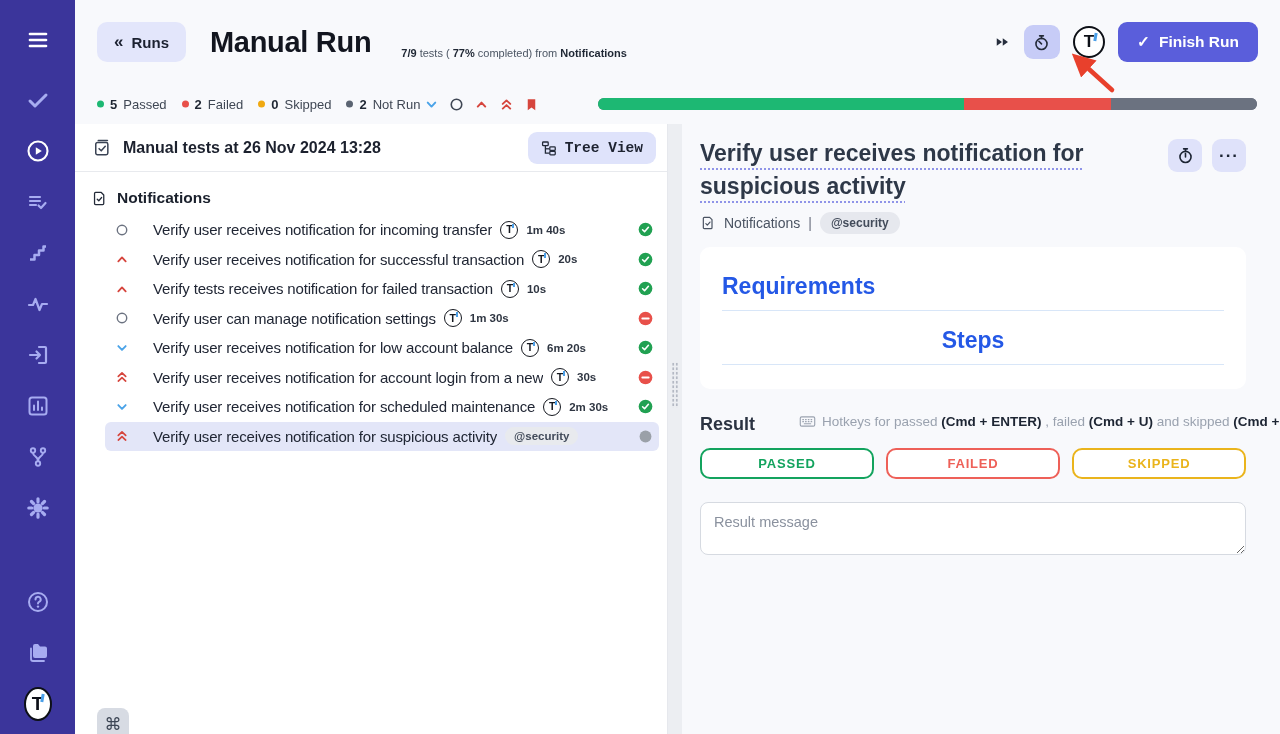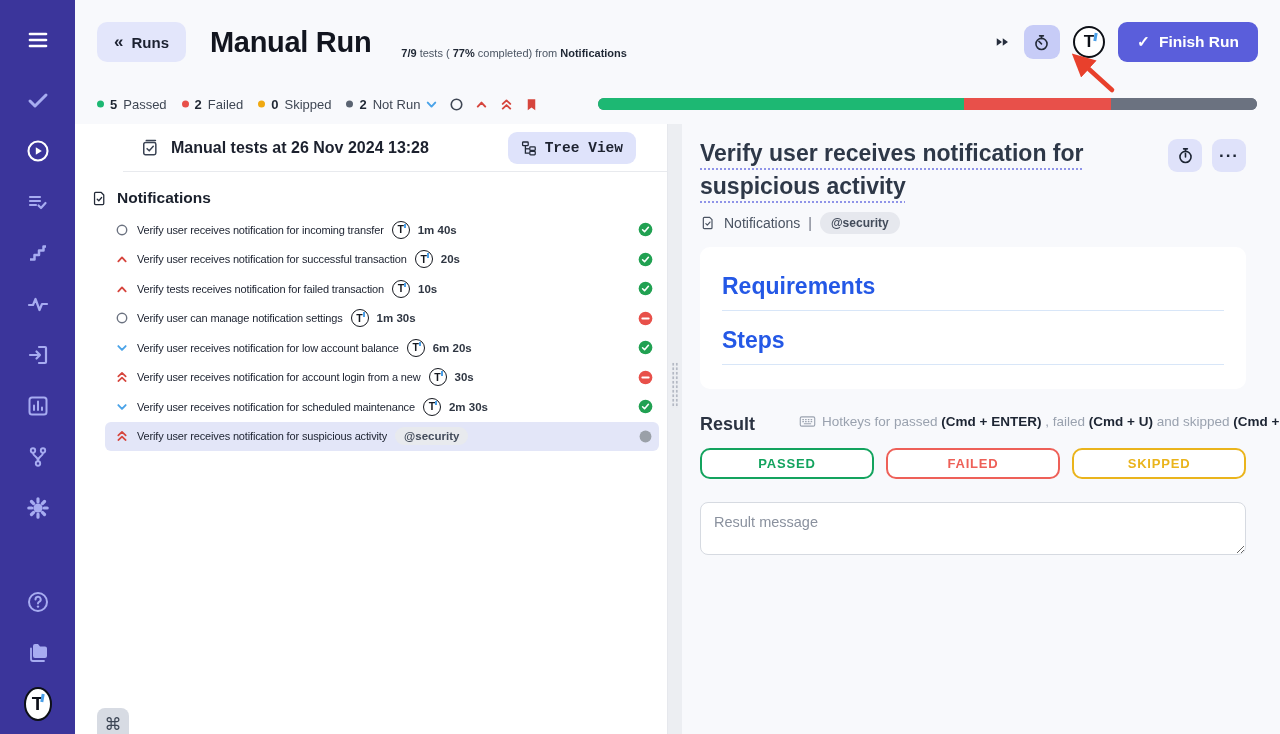--- a/index.html
+++ b/index.html
@@ -46,36 +46,36 @@
   .filters { position:absolute; left:348px; top:50%; transform:translateY(-50%); display:flex; align-items:center; gap:9px; }
   .filter-ic { width:16px; height:16px; display:flex; align-items:center; justify-content:center; cursor:pointer; }
   .filter-ic svg { width:15px; height:15px; }
   .progress { position:absolute; left:523px; right:23px; top:50%; transform:translateY(-50%); height:12px; border-radius:7px; overflow:hidden; display:flex; background:#6b7280; }
   .progress div { height:100%; }
 
   
   .content { flex:1; display:flex; min-height:0; }
 
   .left-panel { width:593px; background:#fff; display:flex; flex-direction:column; flex-shrink:0; border-right:1px solid #e6e8ed; position:relative; }
-  .panel-header { height:48px; display:flex; align-items:center; gap:11px; padding:0 31px 0 17px; border-bottom:1px solid #e8eaee; flex-shrink:0;margin-left:48px; }
+  .panel-header { height:48px; display:flex; align-items:center; gap:11px; padding:0 11px 0 17px; border-bottom:1px solid #e8eaee; flex-shrink:0; }
   .panel-header svg.clip { width:20px; height:20px; }
   .run-title { font-size:16px; font-weight:600; color:#1c212e; }
   .tree-btn { margin-left:auto; display:flex; align-items:center; gap:8px; background:#dfe3fb; border:none; border-radius:9px; padding:8px 13px; font-family:Liberation Mono, monospace; font-size:14.5px; font-weight:600; color:#1d2230; cursor:pointer; }
   .tree-btn svg { width:16px; height:16px; }
 
   .tree { flex:1; padding-top:13px; overflow:hidden; }
   .folder-row { display:flex; align-items:center; gap:9px; padding:4px 16px 8px; cursor:pointer; }
   .folder-row svg { width:17px; height:17px; }
   .folder-label { font-size:15.5px; font-weight:600; color:#1a202c; }
 
   .test-row { height:29.5px; display:flex; align-items:center; gap:8px; margin:0 8px 0 30px; padding:0 6px 0 10px; border-radius:6px; cursor:pointer; }
   .test-row.selected { background:#e3e6f8; }
   .pri { width:14px; height:14px; flex-shrink:0; display:flex; align-items:center; justify-content:center; }
   .pri svg { width:14px; height:14px; }
-  .row-title { font-size:11px; font-weight:500; color:#202634; letter-spacing:-0.15px; white-space:nowrap; overflow:hidden; min-width:0; flex-shrink:1; }
+  .row-title { font-size:15px; font-weight:500; color:#202634; letter-spacing:-0.15px; white-space:nowrap; overflow:hidden; min-width:0; flex-shrink:1;margin-left:16px; }
   .t-chip { position:relative; width:18px; height:18px; border-radius:50%; border:1.6px solid #15181f; background:#fff; display:flex; align-items:center; justify-content:center; flex-shrink:0; }
   .t-chip .t-letter { font-size:10.5px; font-weight:900; color:#15181f; line-height:1; margin-top:-1px; }
   .t-chip .t-accent { position:absolute; top:2px; right:3px; width:2px; height:4.5px; background:#4a9fe8; }
   .row-dur { font-size:11.5px; font-weight:700; color:#2f3642; white-space:nowrap; flex-shrink:0; }
   .row-badge { background:#e8eaee; border-radius:11px; padding:3px 9px; font-size:11.5px; font-weight:700; color:#434c5b; white-space:nowrap; flex-shrink:0; }
   .row-status { margin-left:auto; width:15px; height:15px; flex-shrink:0; }
   .row-status svg { width:15px; height:15px; display:block; }
 
   .hotkey-btn { position:absolute; left:22px; bottom:-7px; width:32px; height:33px; background:#d7dbe3; border:none; border-radius:8px; font-size:17px; color:#3c4554; cursor:pointer; display:flex; align-items:center; justify-content:center; font-family:inherit; }
 
@@ -90,21 +90,21 @@
   .detail-actions .icon-btn { width:34px; height:33px; background:#dfe2fa; }
   .more-glyph { font-size:17px; font-weight:800; color:#1c2433; letter-spacing:1px; line-height:1; }
 
   .meta-row { margin-top:9px; display:flex; align-items:center; gap:8px; font-size:14px; color:#4a5362; }
   .meta-row svg { width:16px; height:16px; }
   .meta-sep { color:#6b7280; }
   .meta-badge { background:#e6e8ee; border-radius:11px; padding:4px 11px; font-size:12px; font-weight:700; color:#434c5b; }
 
   .detail-card { margin-top:13px; background:#fff; border-radius:10px; padding:26px 22px 4px; }
   .section-head { font-size:23px; font-weight:700; color:#2458e6; padding-bottom:10px; border-bottom:1px solid #d8e6f8; margin-bottom:16px; cursor:pointer; }
-  .section-head:last-child { margin-bottom:20px; }
+  .section-head:last-child { margin-bottom:20px;text-align:center; }
 
   .result-row { margin-top:24px; display:flex; align-items:baseline; gap:44px; }
   .result-head { font-size:18px; font-weight:700; color:#2b3342; }
   .hotkeys { font-size:13.5px; color:#9aa2af; display:flex; align-items:center; gap:6px; flex-wrap:nowrap; white-space:nowrap; }
   .hotkeys svg { width:17px; height:17px; flex-shrink:0; }
   .hotkeys .hk-strong { color:#1d2533; font-weight:700; }
 
   .verdicts { margin-top:13px; display:flex; gap:12px; }
   .verdict-btn { flex:1; height:31px; background:#fff; border-width:2px; border-style:solid; border-radius:10px; font-family:inherit; font-size:13px; font-weight:700; letter-spacing:0.8px; cursor:pointer; }
 

